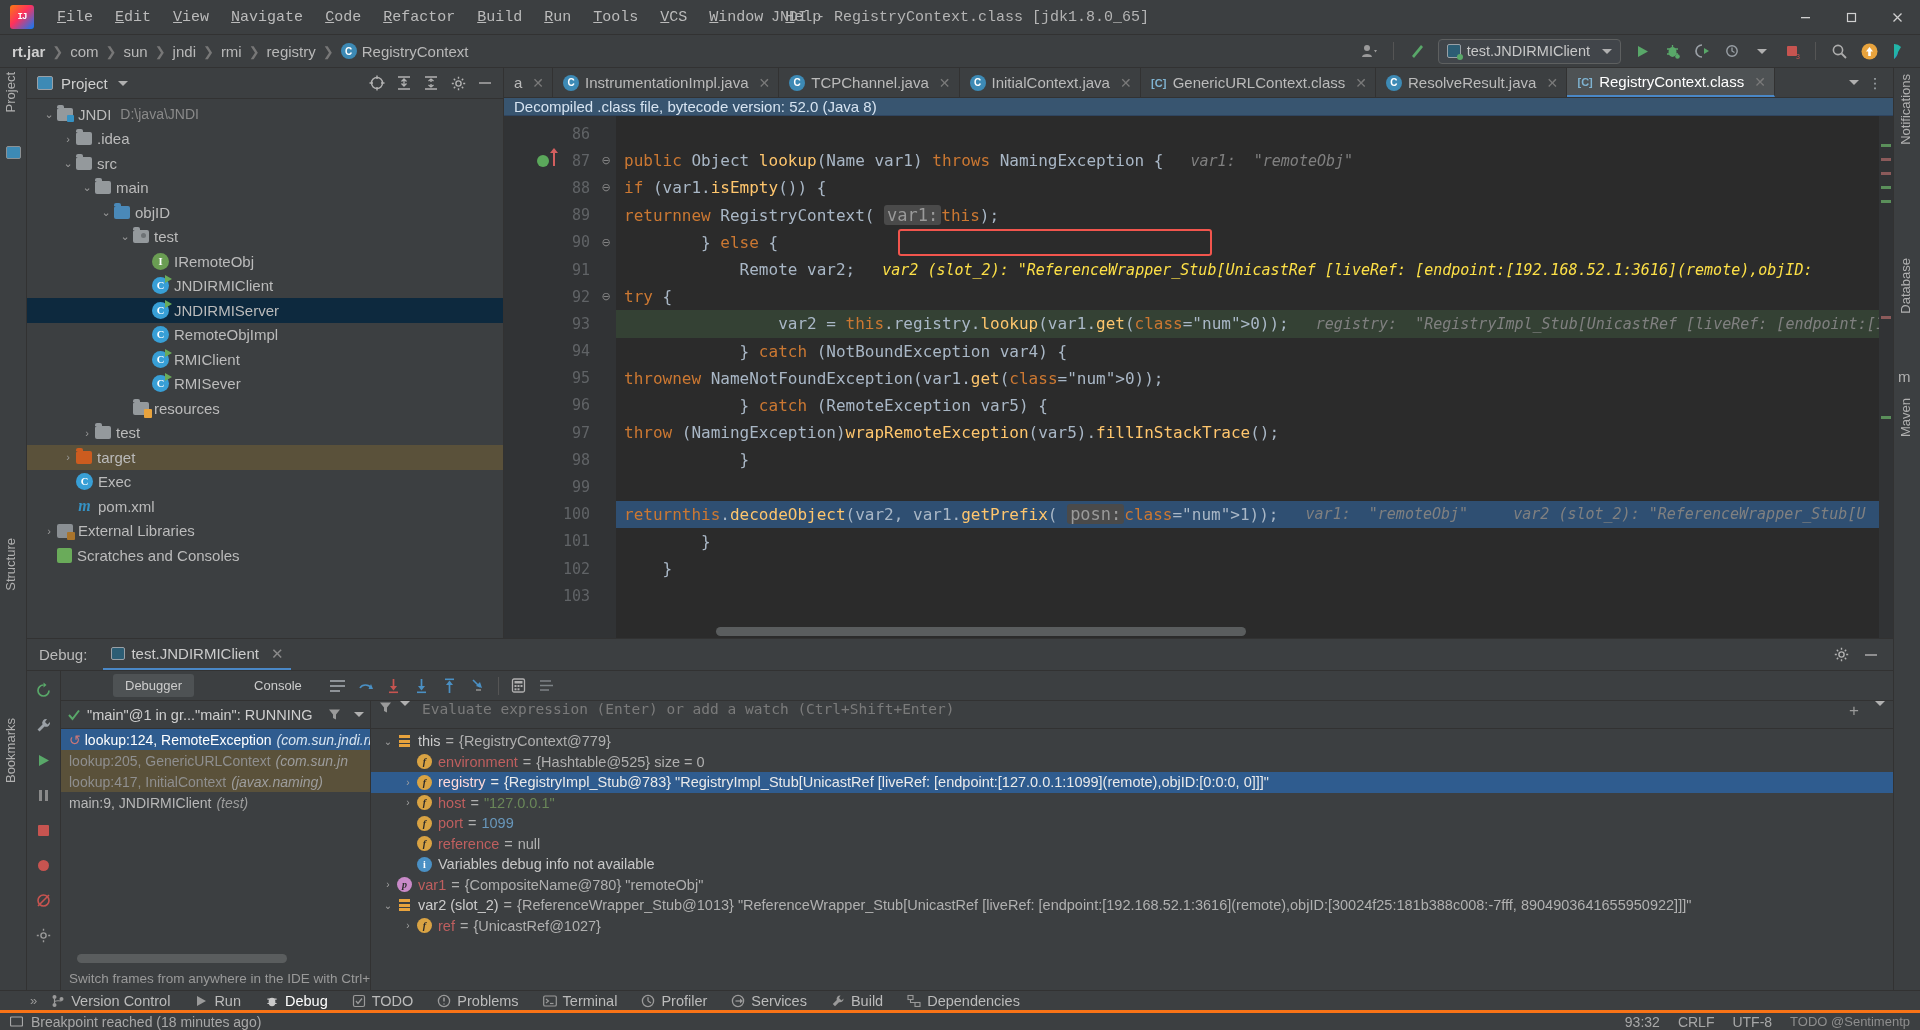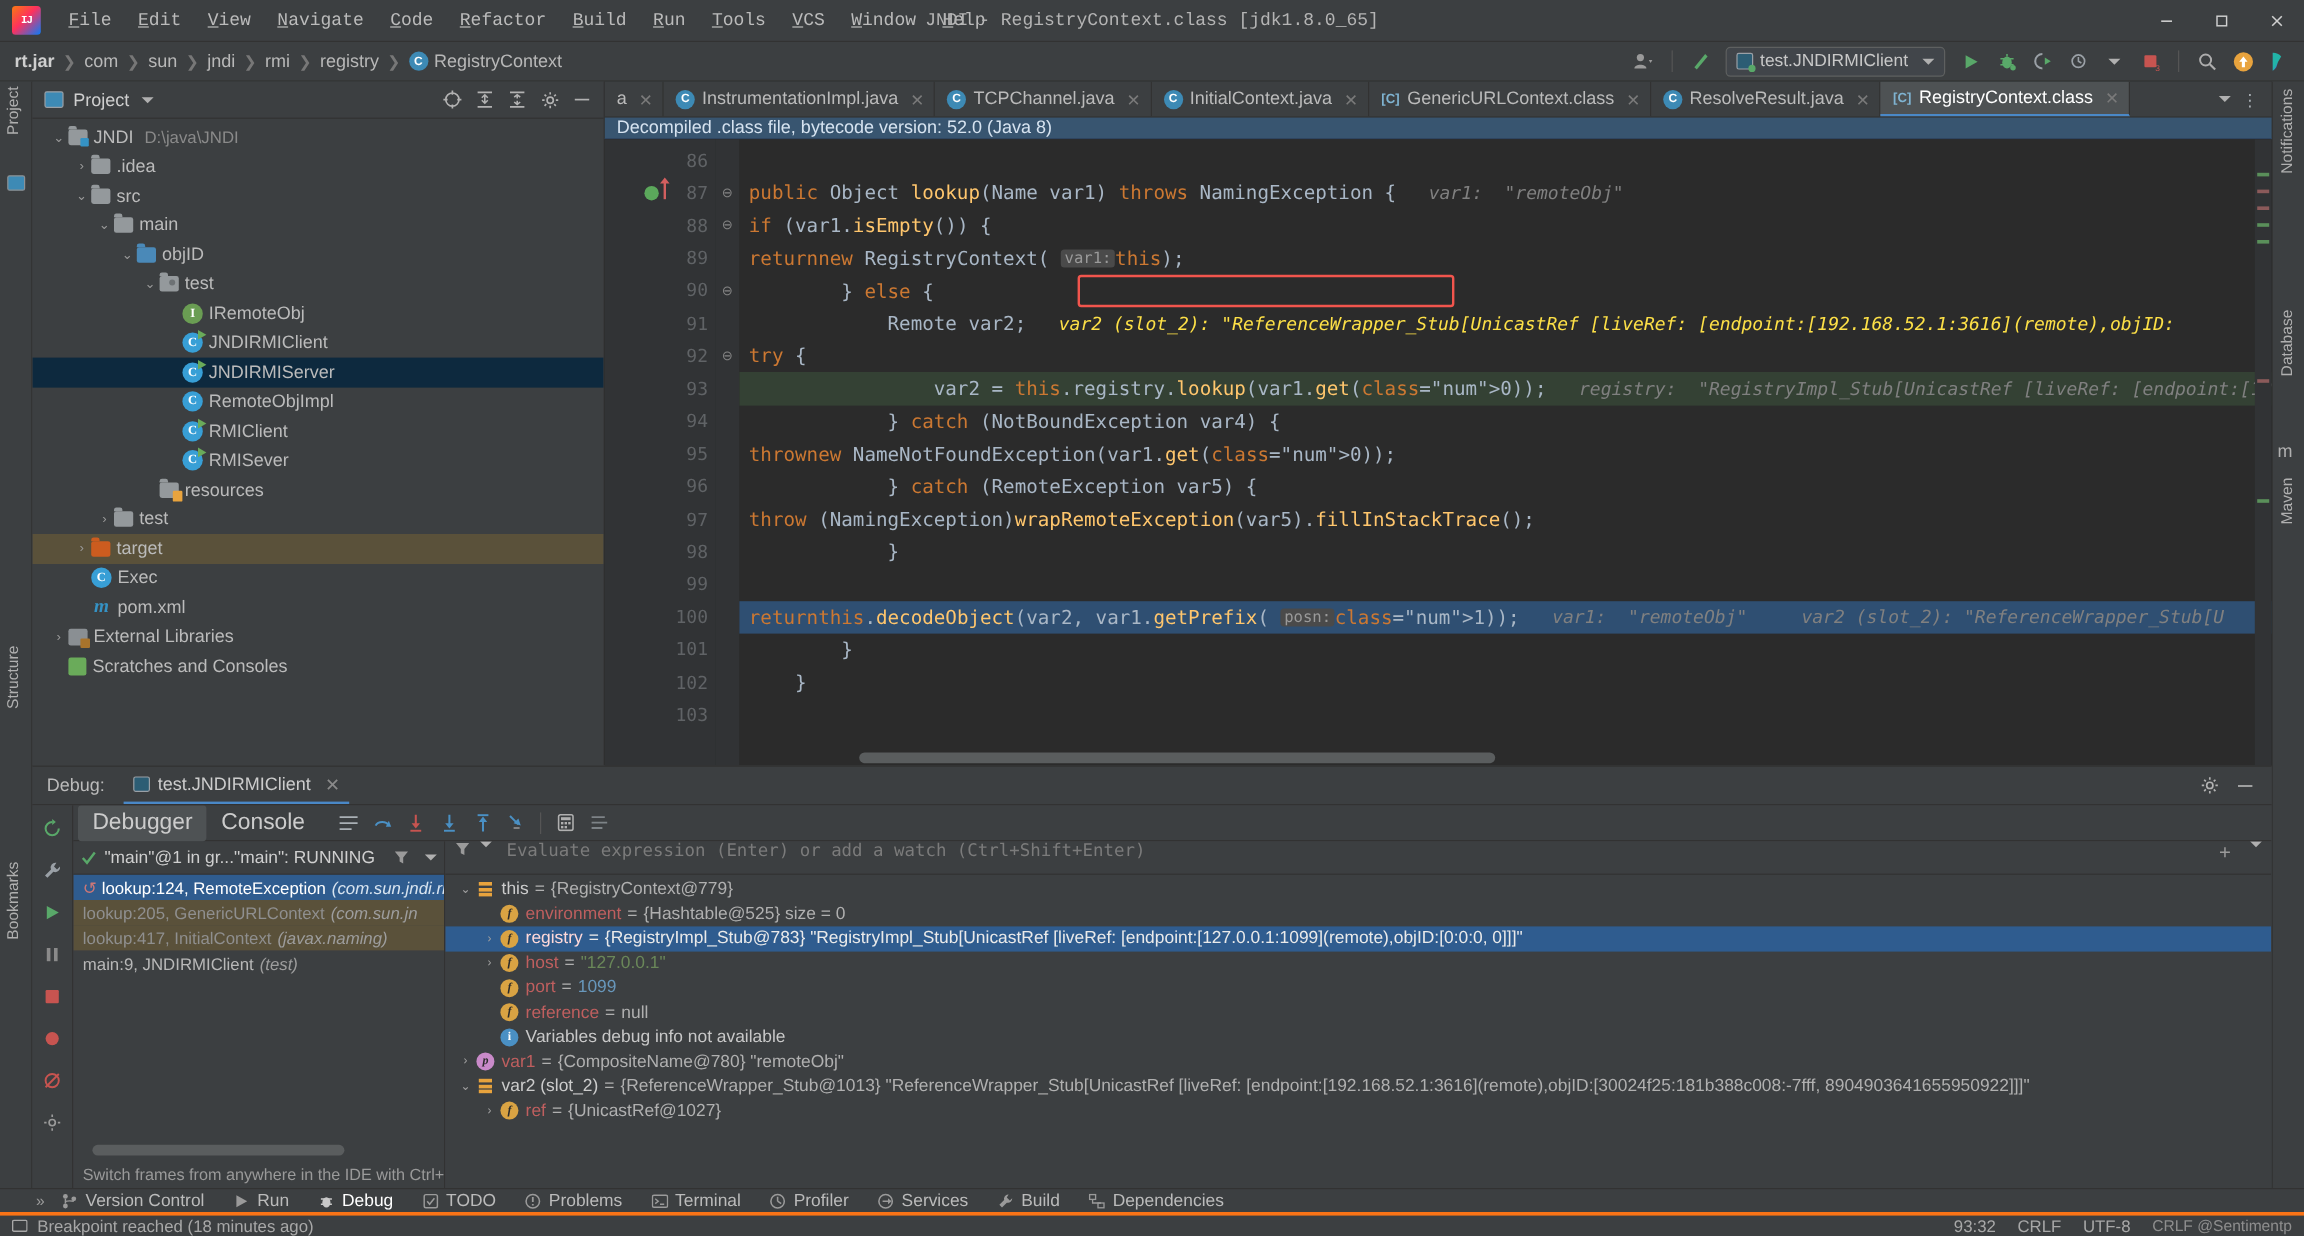--- a/index.html
+++ b/index.html
@@ -179,21 +179,21 @@
   .cline.hl { background:#344134; }
   .cline.exec { background:#2f4f72; }
   .kw { color:#cc7832; font-weight:normal; }
   .mth { color:#ffc66d; }
   .str { color:#6a8759; }
   .num { color:#6897bb; }
   .hint { color:#808080; font-style:italic; font-size:15px; }
   .hintorange { color:#fde047; font-style:italic; font-size:15px;}
   .paramhint {
     background:#4a4a4a; color:#9a9a9a; border-radius:3px; padding:0 3px;
-    font-size:13px; font-style:normal;
+    font-size:17px; font-style:normal;
   }
   .redbox {
     position:absolute; border:2px solid #f2554d; border-radius:3px;
     pointer-events:none;
   }
   .scroll-h {
     position:absolute; left:100px; bottom:2px; height:9px; width:530px;
     background:#5a5d5e; border-radius:5px;
   }
   .markers { position:absolute; right:0; top:0; width:14px; bottom:0; background:#313335;}
@@ -212,21 +212,21 @@
     border-bottom:2px solid #4a88c7; height:31px; padding:0 8px; }
   .dbg-head-r { margin-left:auto; display:flex; gap:6px; padding-right:10px;}
 
   .dbg-body { flex:1; display:flex; position:relative; overflow:hidden;}
   .dbg-ltools { width:34px; background:#3c3f41; flex:none; padding-top:8px;
     display:flex; flex-direction:column; align-items:center; gap:13px; border-right:1px solid #323232;}
   .dt-ic { width:22px;height:22px;display:flex;align-items:center;justify-content:center; font-size:15px;}
   .dbg-main { flex:1; display:flex; flex-direction:column; overflow:hidden;}
   .dbg-toolbar { height:30px; display:flex; align-items:center; gap:0px; flex:none; padding-left:4px;
     border-bottom:1px solid #323232;}
-  .dtab { font-size:19px; color:#cccccc; padding:4px 12px; }
+  .dtab { font-size:13px; color:#cccccc; padding:4px 12px;margin-left:48px; }
   .dtab.active { background:#4e5254; border-radius:3px; }
   .dbt { width:28px;height:24px;display:flex;align-items:center;justify-content:center;color:#a9b0b5;font-size:14px;}
 
   .dbg-split { flex:1; display:flex; overflow:hidden;}
   .frames { width:310px; flex:none; border-right:1px solid #323232; display:flex; flex-direction:column; overflow:hidden;}
   .thread-row { height:28px; display:flex; align-items:center; gap:6px; padding:0 6px; font-size:14.5px; color:#cfcfcf; flex:none;
     border-bottom:1px solid #323232;}
   .fr { height:21px; display:flex; align-items:center; font-size:14px; padding-left:8px; white-space:nowrap; color:#b8b8b8;}
   .fr.sel { background:#2f5c8f; color:#ffffff; }
   .fr.dim { color:#8f8f8f; background:#5a513a;}
@@ -1091,17 +1091,17 @@
     <span style="margin-right:8px">
       <svg width="13" height="13" viewBox="0 0 13 13">
           <rect x="0.5" y="2" width="12" height="9" rx="1" stroke="#a8a8a8" stroke-width="1.2" fill="none"></rect>
         </svg>
     </span>
     <span>Breakpoint reached (18 minutes ago)</span>
     <span class="sb-right">
       <span>93:32</span>
       <span>CRLF</span>
       <span>UTF-8</span>
-      <span class="watermark">CRLF @Sentimentp</span>
+      <span class="watermark">TODO @Sentimentp</span>
     </span>
   </div>
 
 </div>
 
 </body></html>

